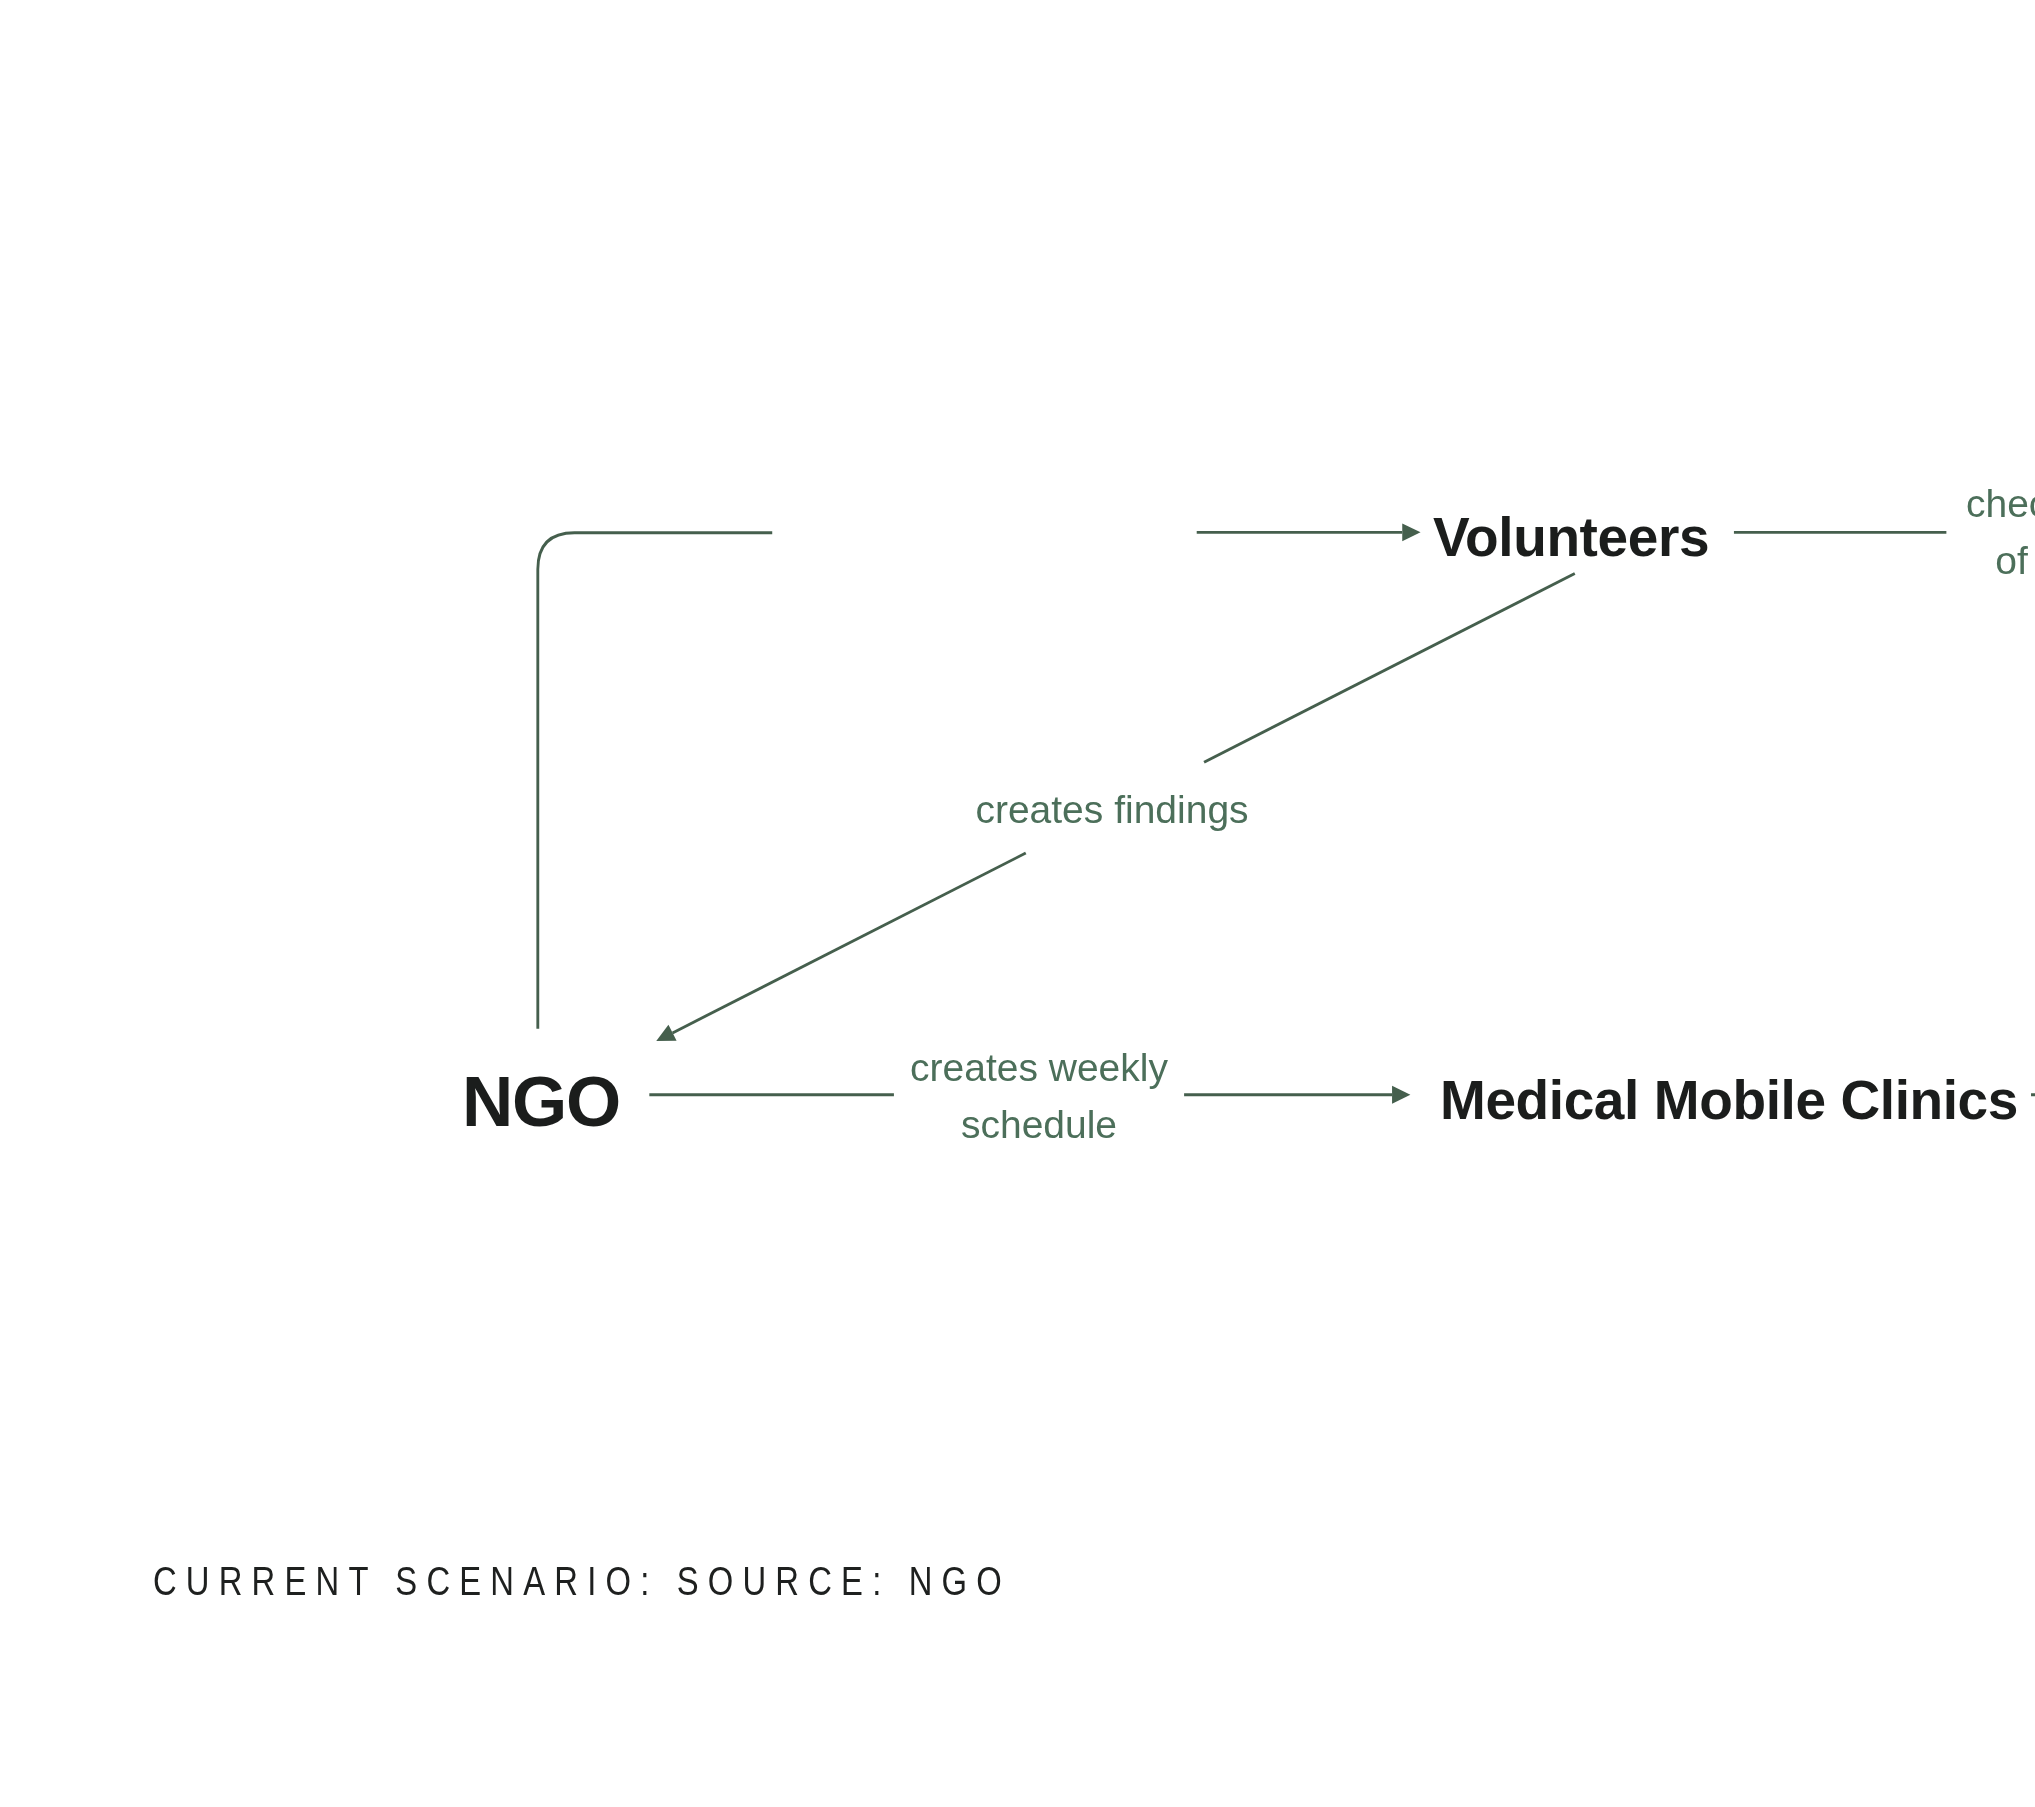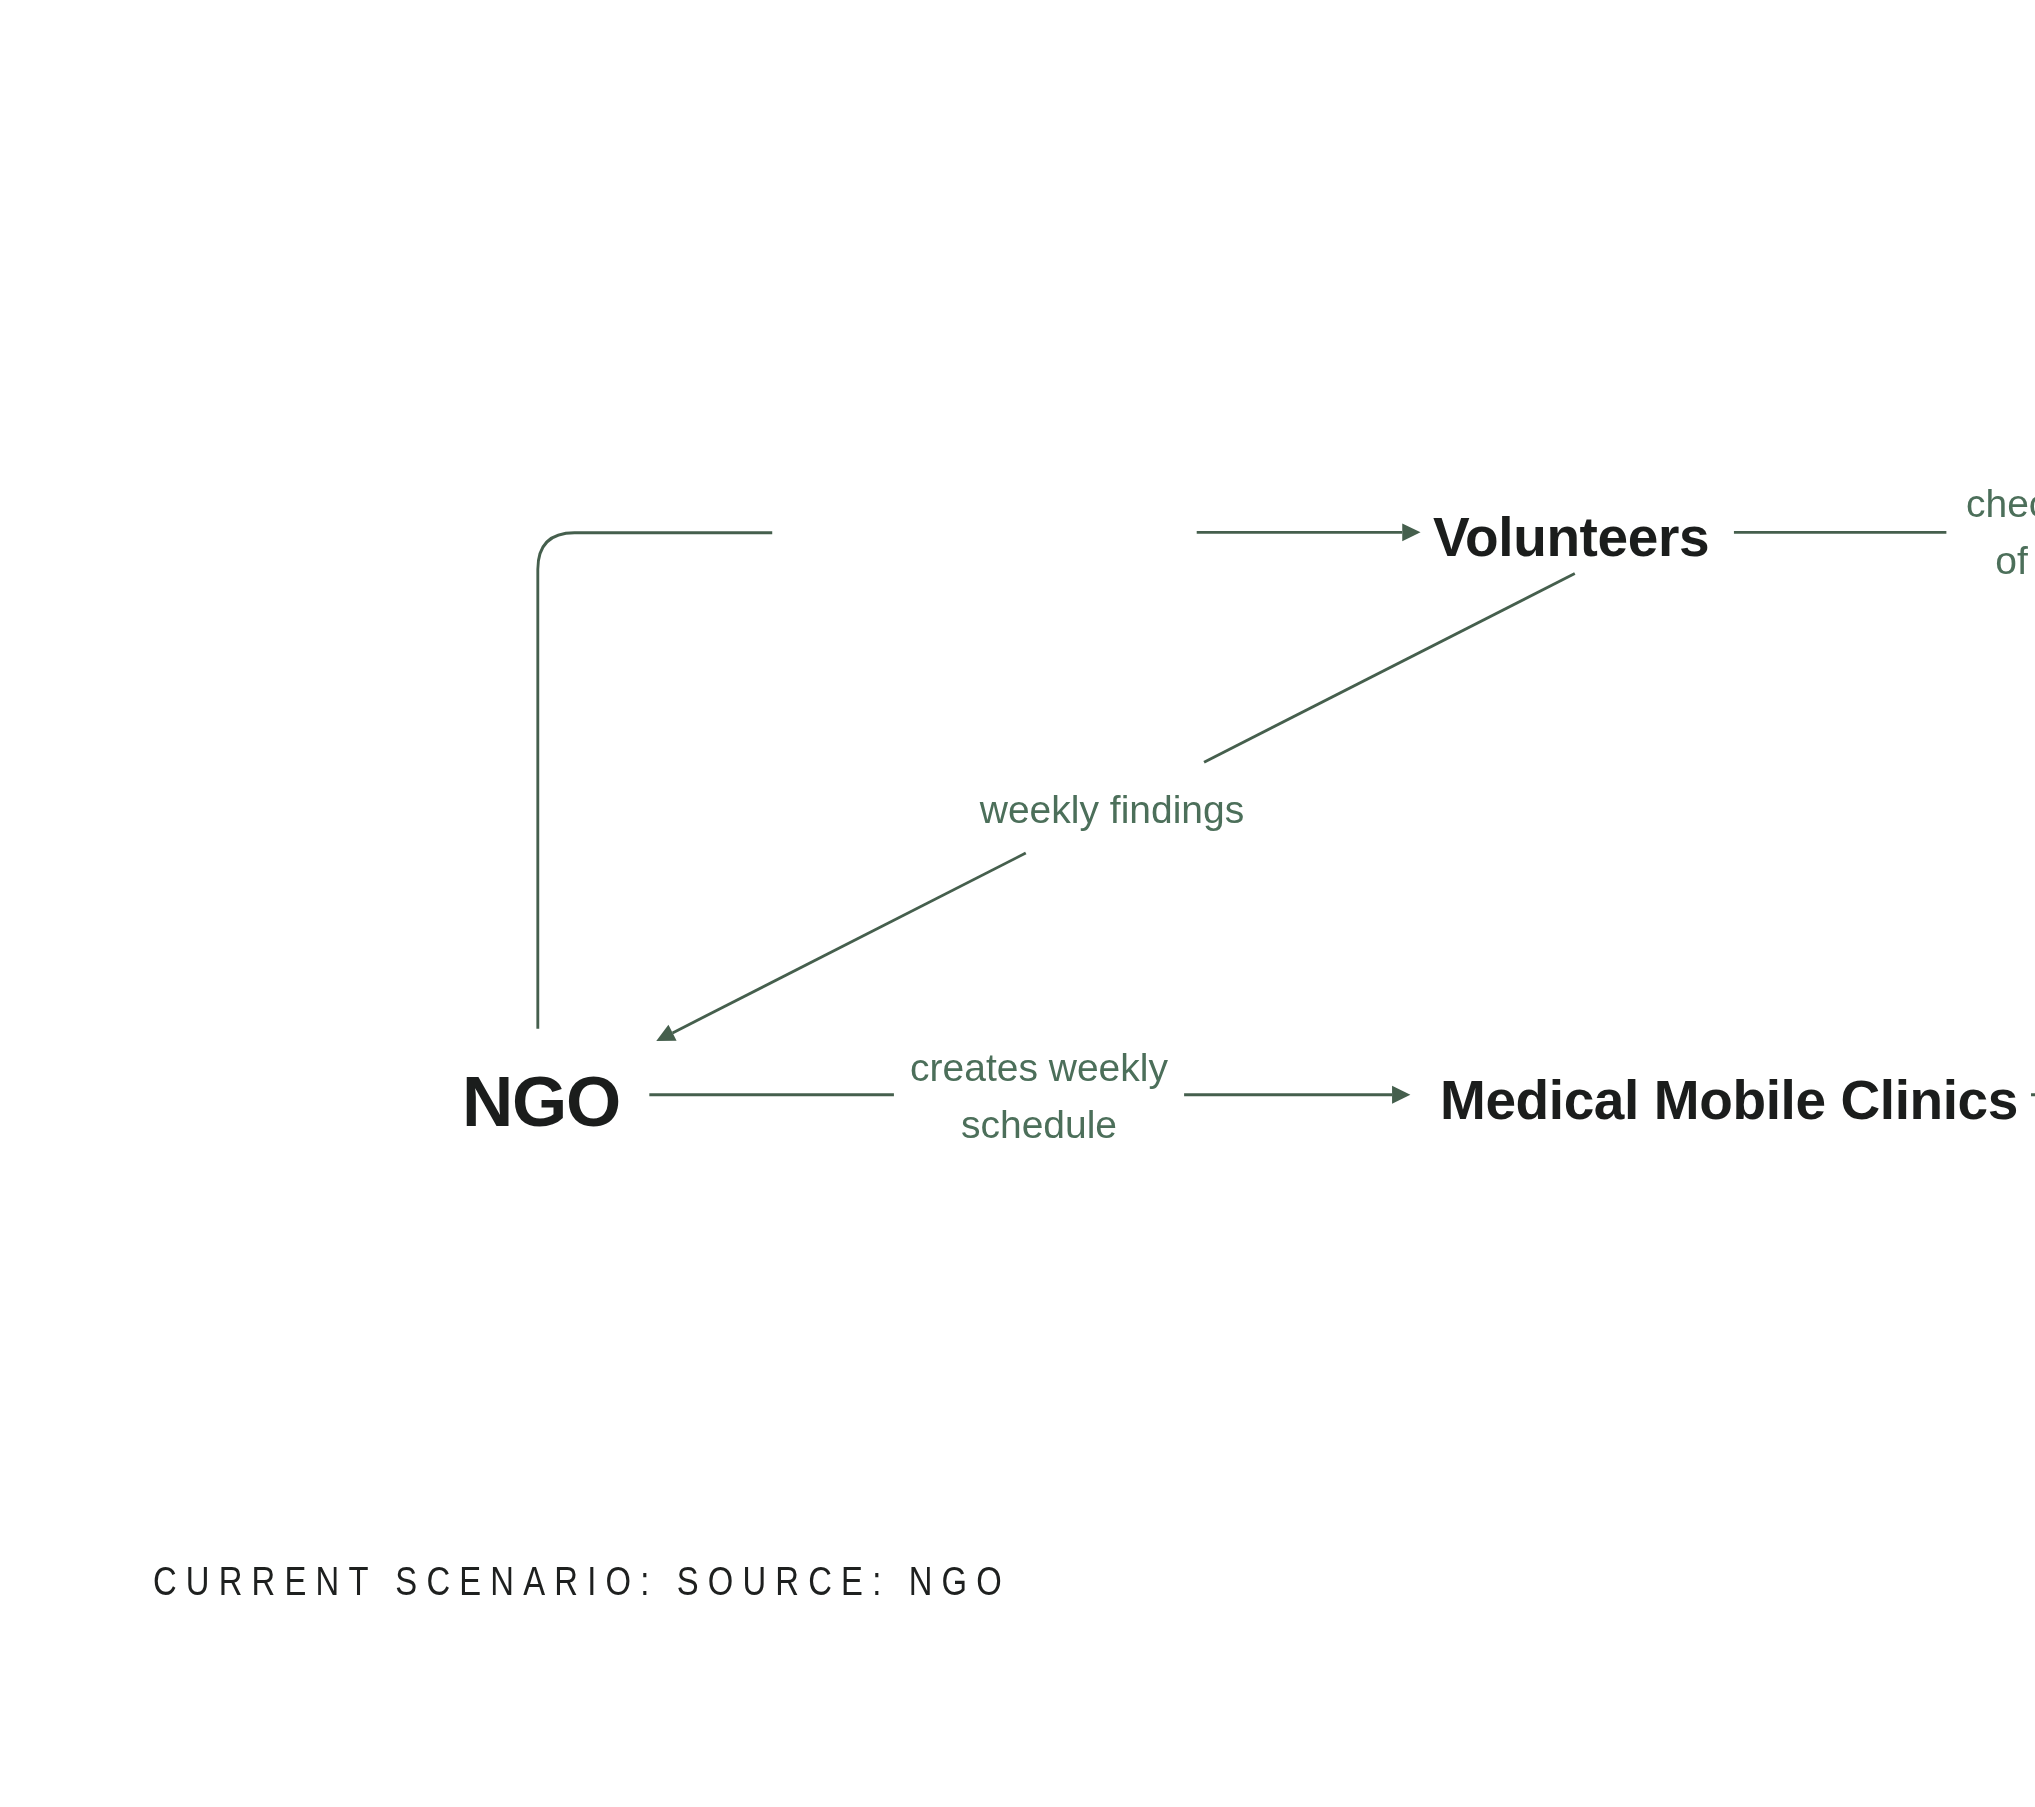--- a/index.html
+++ b/index.html
@@ -76,20 +76,20 @@
     <polygon points="6371,1418 6349,1463 6393,1463" fill="#455f4d" stroke="none"></polygon>
   </svg>
 
   <div class="node node-lg" style="left:541px;top:1101px;">NGO</div>
   <div class="node node-md" style="left:1571px;top:537px;">Volunteers</div>
 
   <div class="node node-md" style="left:1729px;top:1100px;">Medical Mobile Clinics</div>
 
   <div class="edge-label" style="left:2108px;top:532px;">checks the need
 of healthcare</div>
-  <div class="edge-label" style="left:1112px;top:809px;">weekly findings</div>
+  <div class="edge-label" style="left:1112px;top:809px;">creates findings</div>
   <div class="edge-label" style="left:1039px;top:1096px;">creates weekly
 schedule</div>
 
   <div class="footer-note">CURRENT SCENARIO: SOURCE: NGO</div>
 
 </div>
 
 
 </body></html>

